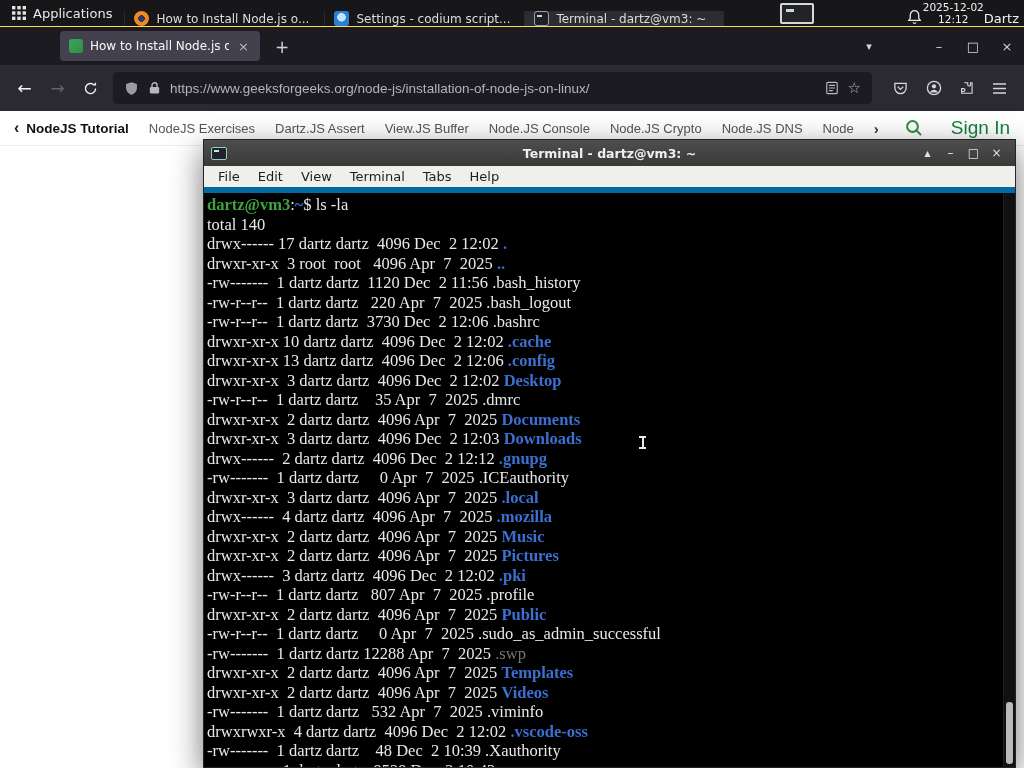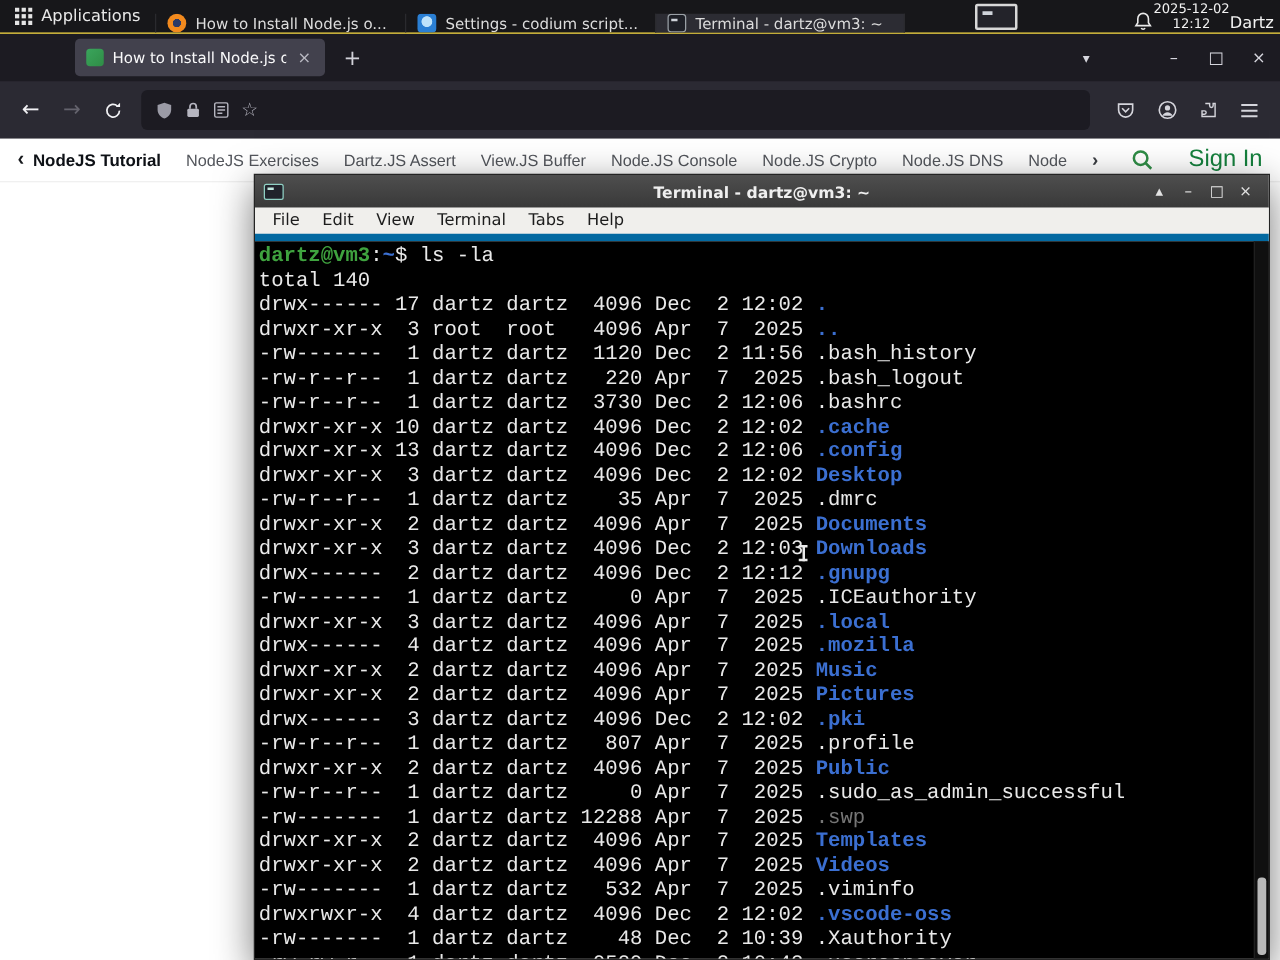--- a/index.html
+++ b/index.html
@@ -68,21 +68,21 @@
                  padding:0 7px;position:relative;flex:0 0 auto}
   .term-title{position:absolute;left:0;right:0;text-align:center;font-size:12.5px;font-weight:700;color:#efefef;pointer-events:none}
   .term-win-icon{width:16px;height:13px;background:#20232b;border:1px solid #8fd0c3;border-radius:2px;position:relative;z-index:1}
   .term-win-icon::after{content:"";position:absolute;left:2px;top:2px;width:5px;height:2px;background:#bfe8de}
   .term-controls{margin-left:auto;display:flex;z-index:1}
   .term-ctrl{width:23px;text-align:center;font-size:12px;color:#e2e2e2}
   .term-menubar{height:27px;background:#f0efec;border-bottom:6px solid #0369a1;display:flex;align-items:center;
                 padding:0 5px;font-size:13px;color:#1d1d1d;flex:0 0 auto}
   .menu-item{padding:3px 9px;border-radius:2px}
   .term-body{flex:1;background:#000;position:relative;overflow:hidden;padding:2px 14px 0 3px;
-             font-family:Liberation Mono, monospace;font-size:16.5px;line-height:19.5px;color:#e9e9e9}
+             font-family:Liberation Serif, serif;font-size:16.5px;line-height:19.5px;color:#e9e9e9}
   .trow{white-space:pre}
   .meta{color:#e9e9e9}
   .fname.t-dir{color:var(--dir-blue,#3b6fd1);font-weight:700}
   .fname.t-dim{color:#767676}
   .fname.t-file{color:#e9e9e9}
   .p-green{color:var(--prompt-green,#3fa33f);font-weight:700}
   .p-blue{color:var(--dir-blue,#3b6fd1);font-weight:700}
   .term-scroll{position:absolute;right:0;top:0;bottom:0;width:12px;background:#101010;border-left:1px solid #1f1f1f}
   .term-scroll .thumb{position:absolute;left:2px;right:2px;bottom:3px;height:62px;background:#b9b9b9;border-radius:3px}
   .ibeam{position:absolute;left:434px;top:241px;width:9px;height:17px;pointer-events:none}
@@ -174,20 +174,21 @@
         </svg>
       </div>
       <div class="urlbar">
         <svg width="15" height="15" viewBox="0 0 16 16">
           <path d="M8 1.2l5.8 2v4.1c0 3.8-2.6 6.2-5.8 7.5-3.2-1.3-5.8-3.7-5.8-7.5V3.2z" fill="#9b9ba6"></path>
         </svg>
         <svg width="13" height="14" viewBox="0 0 14 15">
           <rect x="2" y="6.5" width="10" height="7" rx="1.2" fill="#b6b6c0"></rect>
           <path d="M4.3 6.5V4.6a2.7 2.7 0 0 1 5.4 0v1.9" fill="none" stroke="#b6b6c0" stroke-width="1.5"></path>
         </svg>
+        <span class="url-text">https://www.geeksforgeeks.org/node-js/installation-of-node-js-on-linux/</span>
         <svg width="14" height="14" viewBox="0 0 16 16">
           <rect x="2" y="1.5" width="12" height="13" rx="1.5" fill="none" stroke="#b6b6c0" stroke-width="1.3"></rect>
           <path d="M4.5 5h7M4.5 8h7M4.5 11h4.5" stroke="#b6b6c0" stroke-width="1.3"></path>
         </svg>
         <span class="glyph">☆</span>
       </div>
       <div class="nav-icon">
         <svg width="15" height="15" viewBox="0 0 16 16">
           <path d="M2 2.5h12v5a6 6 0 0 1-12 0z" fill="none" stroke="#d5d5dc" stroke-width="1.4"></path>
           <path d="M5 6l3 3 3-3" fill="none" stroke="#d5d5dc" stroke-width="1.4"></path>

